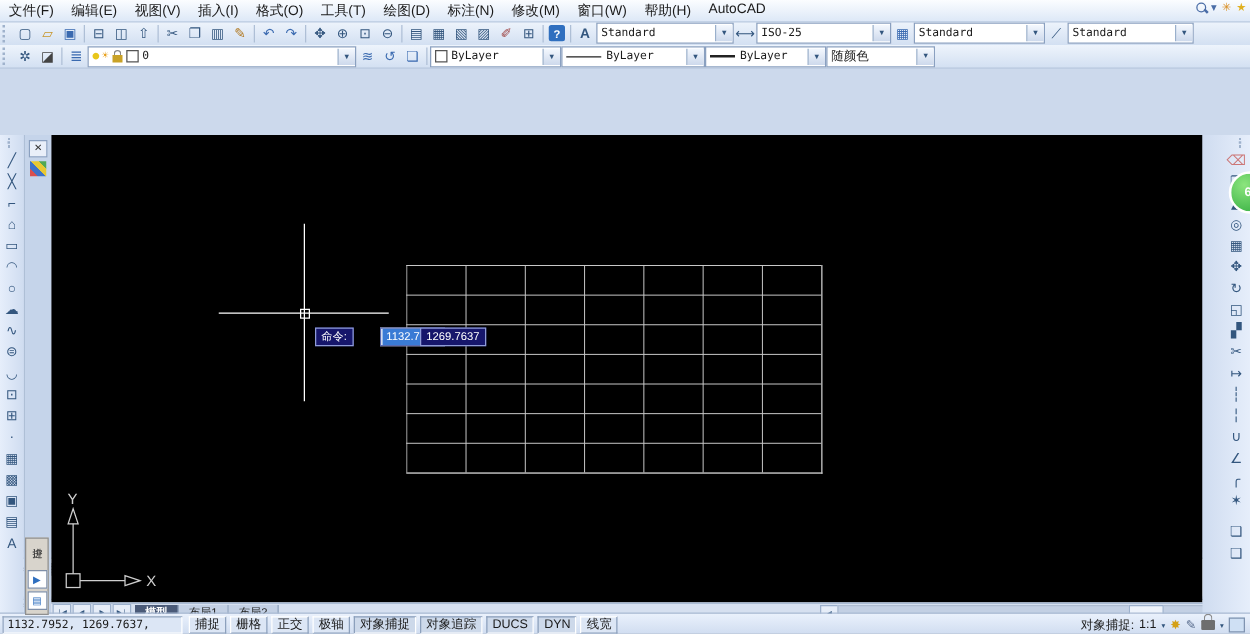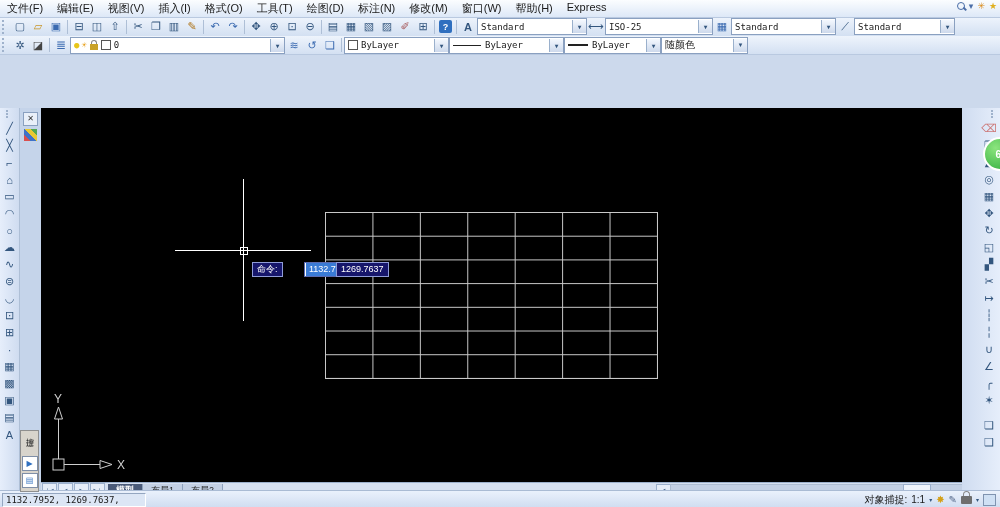--- a/index.html
+++ b/index.html
@@ -129,21 +129,21 @@
       <span class="item">编辑(E)</span>
       <span class="item">视图(V)</span>
       <span class="item">插入(I)</span>
       <span class="item">格式(O)</span>
       <span class="item">工具(T)</span>
       <span class="item">绘图(D)</span>
       <span class="item">标注(N)</span>
       <span class="item">修改(M)</span>
       <span class="item">窗口(W)</span>
       <span class="item">帮助(H)</span>
-      <span class="item">Express</span>
+      <span class="item">AutoCAD</span>
     </span>
   <div class="menu-right">
     <span class="mag"></span>
     <span class="mini">▾</span>
     <span class="mini" style="color:#d88a1a">✳</span>
     <span class="mini" style="color:#e0b020">★</span>
   </div>
 </div>
 
 <div class="tbrow tb1">
@@ -359,20 +359,31 @@
 <div class="floatw">
   <span class="vlabel">进控</span>
   <span style="display:flex;flex-direction:column">
       <span class="fbtn">▶</span>
       <span class="fbtn">▤</span>
     </span>
 </div>
 
 <div class="statusbar">
   <div class="coords">1132.7952, 1269.7637, 0.0000</div>
+  <div class="toggles">
+      <span class="tg">捕捉</span>
+      <span class="tg">栅格</span>
+      <span class="tg">正交</span>
+      <span class="tg">极轴</span>
+      <span class="tg pressed">对象捕捉</span>
+      <span class="tg pressed">对象追踪</span>
+      <span class="tg pressed">DUCS</span>
+      <span class="tg pressed">DYN</span>
+      <span class="tg">线宽</span>
+    </div>
   <div class="sb-right">
     <span>对象捕捉:</span>
     <span>1:1</span>
     <span class="arrow-s">▾</span>
     <span class="sb-ico" style="color:#d4a017">✸</span>
     <span class="sb-ico">✎</span>
     <span class="lockbig"></span>
     <span class="arrow-s">▾</span>
     <span class="cleanscr"></span>
   </div>

